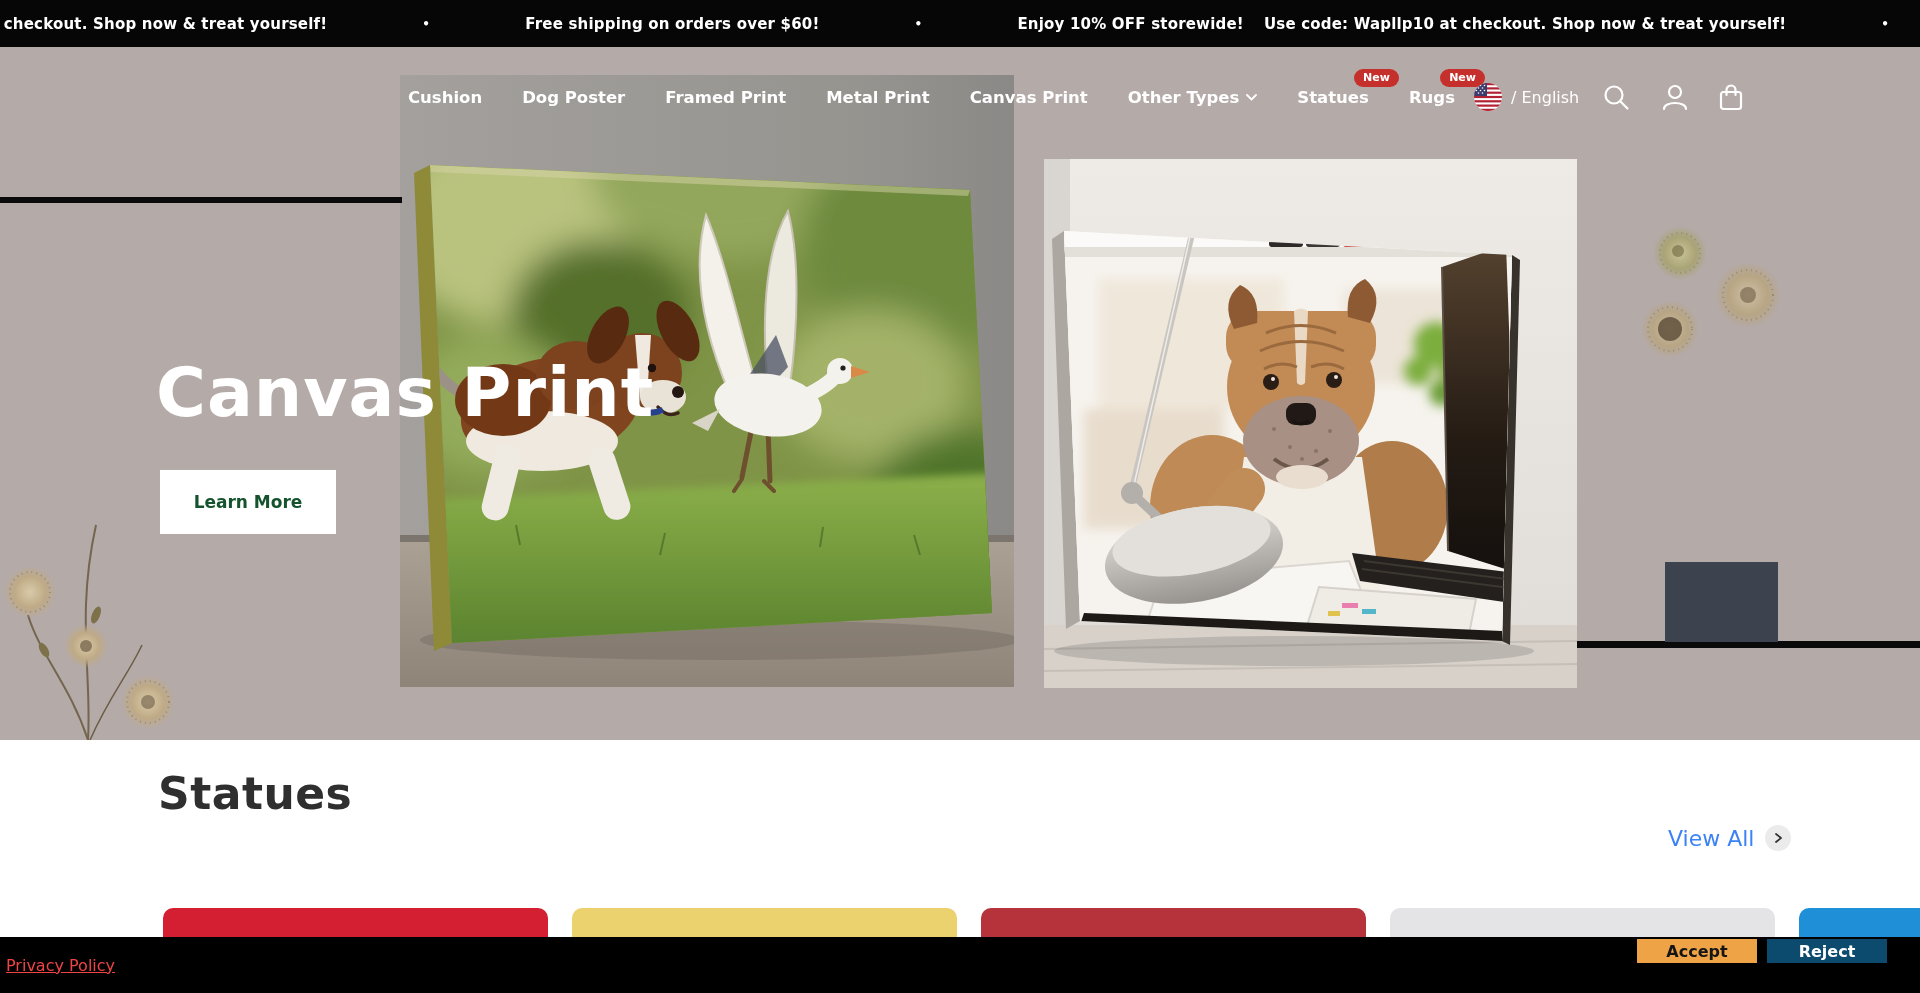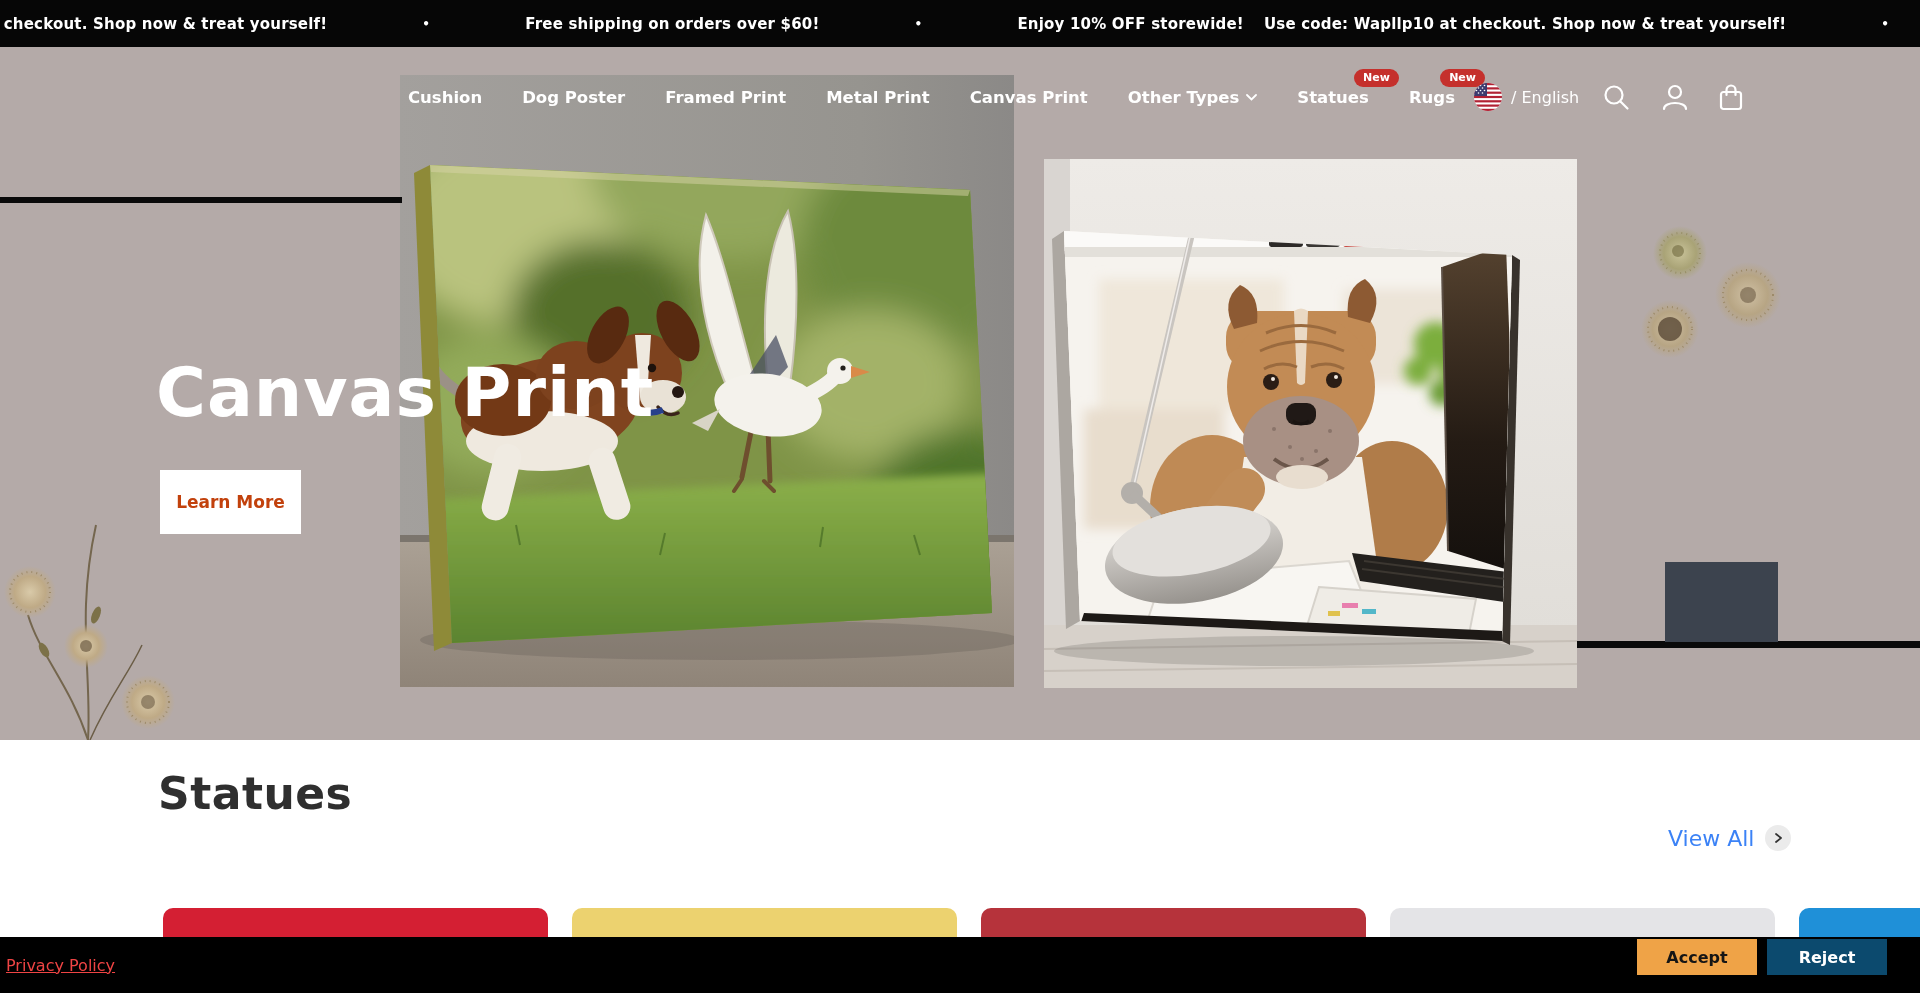--- a/index.html
+++ b/index.html
@@ -63,22 +63,22 @@
   .line-right { position:absolute; left:1577px; top:641px; width:343px; height:7px; background:#0a0a0a; z-index:2; }
   .dark-rect  { position:absolute; left:1665px; top:562px; width:113px; height:80px; background:#3c434e; z-index:3; }
   .photo { position:absolute; z-index:1; }
   .photo-left  { left:400px; top:75px;  width:614px; height:612px; }
   .photo-right { left:1044px; top:159px; width:533px; height:529px; }
   .hero-title {
     position:absolute; left:156px; top:353px; z-index:4;
     color:#fff; font-size:68px; font-weight:800; letter-spacing:1px;
   }
   .cta {
-    position:absolute; left:160px; top:470px; width:141px; height:64px; z-index:4;
-    background:#fff; border:none; color:#c2410c;
+    position:absolute; left:160px; top:470px; width:176px; height:64px; z-index:4;
+    background:#fff; border:none; color:#14532d;
     font-family:inherit; font-size:17px; font-weight:700; cursor:pointer;
   }
   .plant-left    { position:absolute; left:0; top:500px; z-index:1; }
   .flowers-right { position:absolute; left:1620px; top:205px; z-index:1; }
 
   
   .section-statues {
     position:absolute; left:0; top:740px; width:1920px; height:253px;
     background:#ffffff; z-index:5;
   }
@@ -100,21 +100,21 @@
 
   
   .cookie {
     position:absolute; left:0; top:937px; width:1920px; height:56px;
     background:#000; z-index:70; color:#fff;
     display:flex; align-items:center;
   }
   .cookie-text { margin-left:27px; font-size:16px; }
   .cookie-link { text-decoration:underline; cursor:pointer; margin-left:6px; }
   .cookie-btn {
-    position:absolute; top:2px; width:120px; height:36px;
+    position:absolute; top:2px; width:120px; height:24px;
     border:none; font-family:inherit; font-size:16px; font-weight:700; cursor:pointer;
   }
   .btn-accept { left:1637px; color:#151515; }
   .btn-reject { left:1767px; background:#0c4a6e; color:#fff; }
 </style>
 </head>
 <body>
 
 <div class="announcement">
   <div class="ticker">

